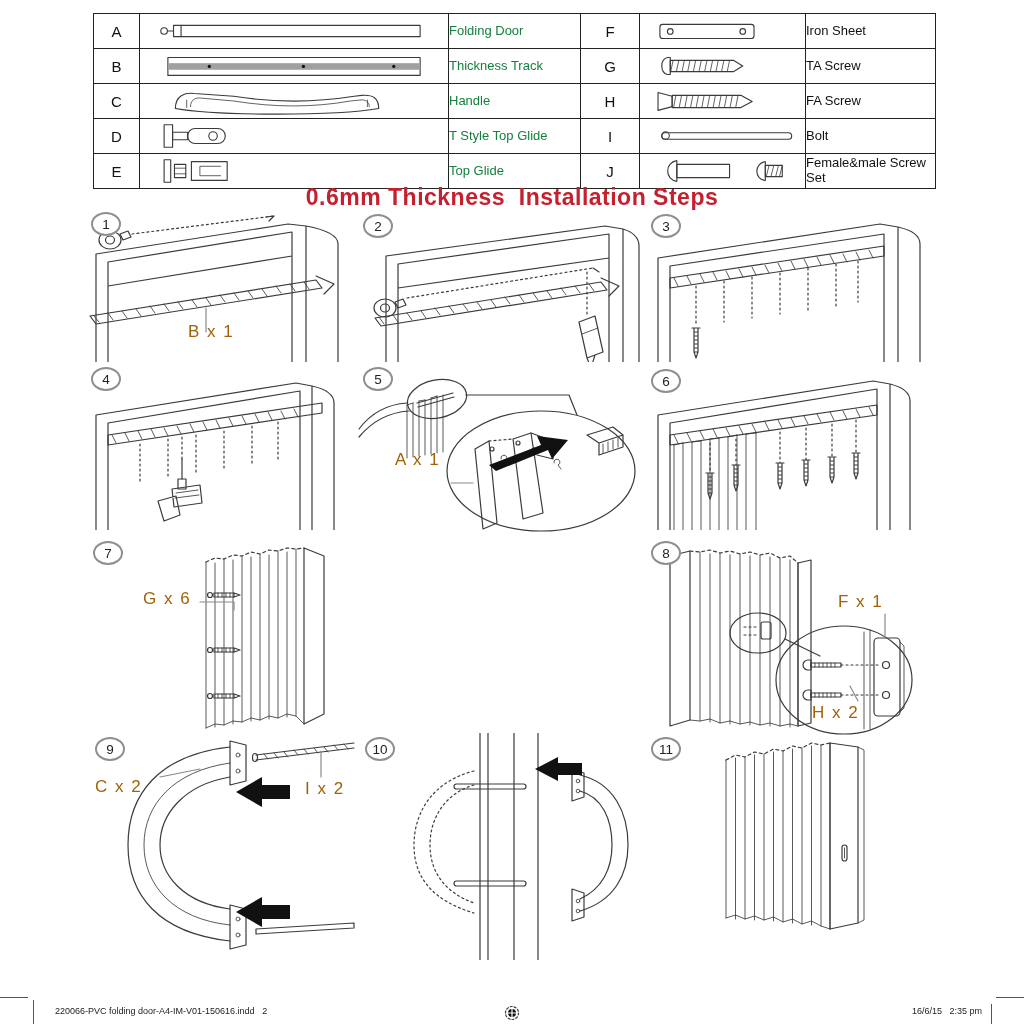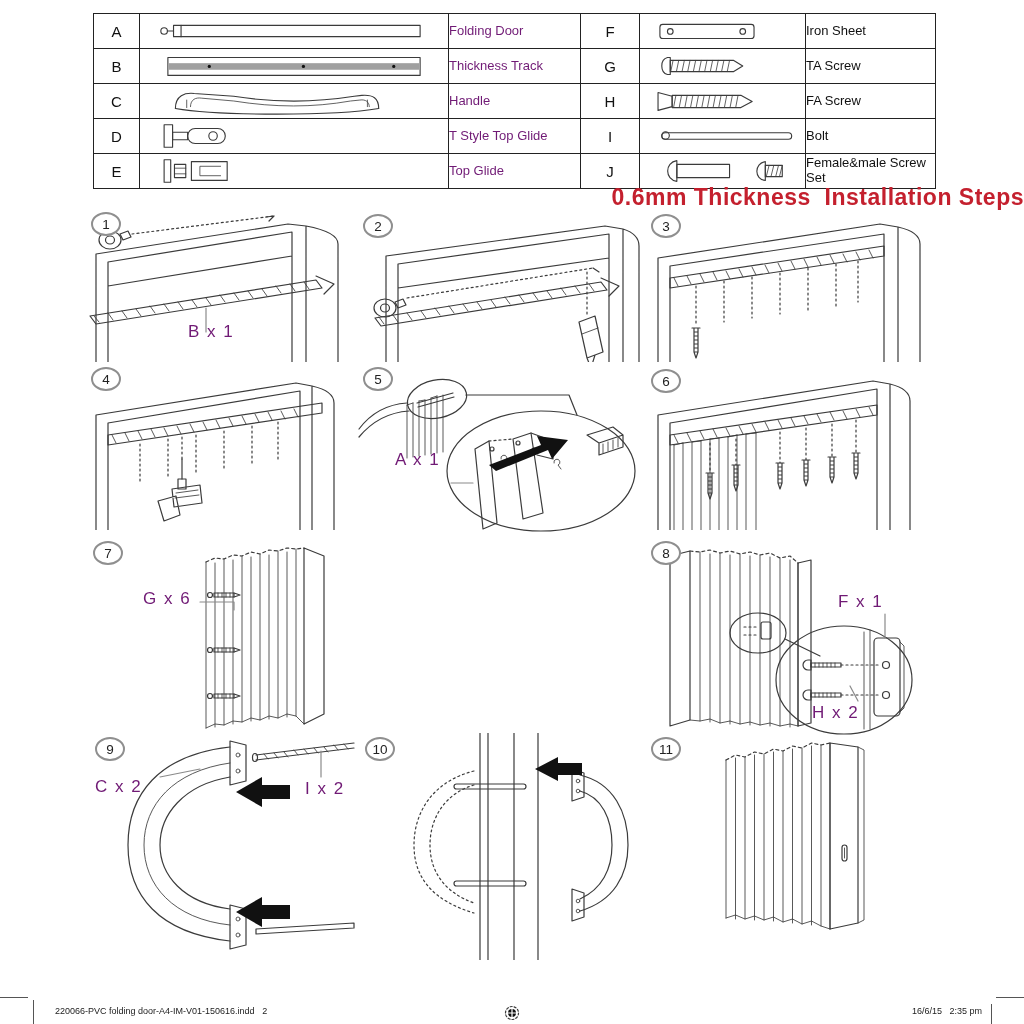--- a/index.html
+++ b/index.html
@@ -4,37 +4,37 @@
 <style>
   html,body { margin:0; padding:0; background:#ffffff; }
   .page { position:relative; width:1024px; height:1024px; background:#fff;
           font-family:"Liberation Sans", sans-serif; overflow:hidden; }
 
   
   .parts-table { position:absolute; left:93px; top:13px; border-collapse:collapse; table-layout:fixed; }
   .parts-table td { border:1.6px solid #222; padding:0; height:34px; vertical-align:middle; overflow:hidden; }
   .cl  { width:45px;  text-align:center; font-size:15px; color:#111; }
   .ci1 { width:308px; } 
-  .cn1 { width:131px; font-size:13px; color:#701a75; padding:0 3px 0 8px; line-height:1.12; }
+  .cn1 { width:131px; font-size:13px; color:#15803d; padding:0 3px 0 8px; line-height:1.12; }
   .cl2 { width:58px;  text-align:center; font-size:15px; color:#111; }
   .ci2 { width:165px; }
   .cn2 { width:129px; font-size:13px; color:#111; padding:0 3px 0 8px; line-height:1.12; }
   .icon-wrap { display:block; width:100%; height:32px; }
 
-  .title { position:absolute; top:184px; left:0; width:100%; text-align:right;
+  .title { position:absolute; top:184px; left:0; width:100%; text-align:center;
            font-size:23px; font-weight:bold; color:#c4202e; white-space:pre; letter-spacing:0.5px; }
 
   
   .step { position:absolute; }
   .step svg.diagram { position:absolute; left:0; top:0; }
   .badge { position:absolute; min-width:20px; height:20px; padding:0 3px;
            border:2.5px solid #8f8f8f; border-radius:50%; background:#fff;
            display:flex; align-items:center; justify-content:center;
            font-size:13.5px; color:#222; z-index:2; }
-  .plabel { position:absolute; font-size:17px; color:#701a75; letter-spacing:1.5px; white-space:pre; z-index:2; }
+  .plabel { position:absolute; font-size:17px; color:#a16207; letter-spacing:1.5px; white-space:pre; z-index:2; }
 
   
   svg .ln, svg path, svg line, svg polyline, svg ellipse, svg circle, svg rect
       { fill:none; stroke:#3b3b3b; stroke-width:1.2; stroke-linecap:round; stroke-linejoin:round; }
   svg .dt   { stroke-dasharray:2 3; }
   svg .dt2  { stroke-dasharray:3 3; }
   svg .thin { stroke-width:0.85; }
   svg .ptr  { stroke:#8a8a8a; }
   svg .blk  { fill:#111; stroke:none; }
   svg .gry  { fill:#a0a0a0; stroke:none; }

